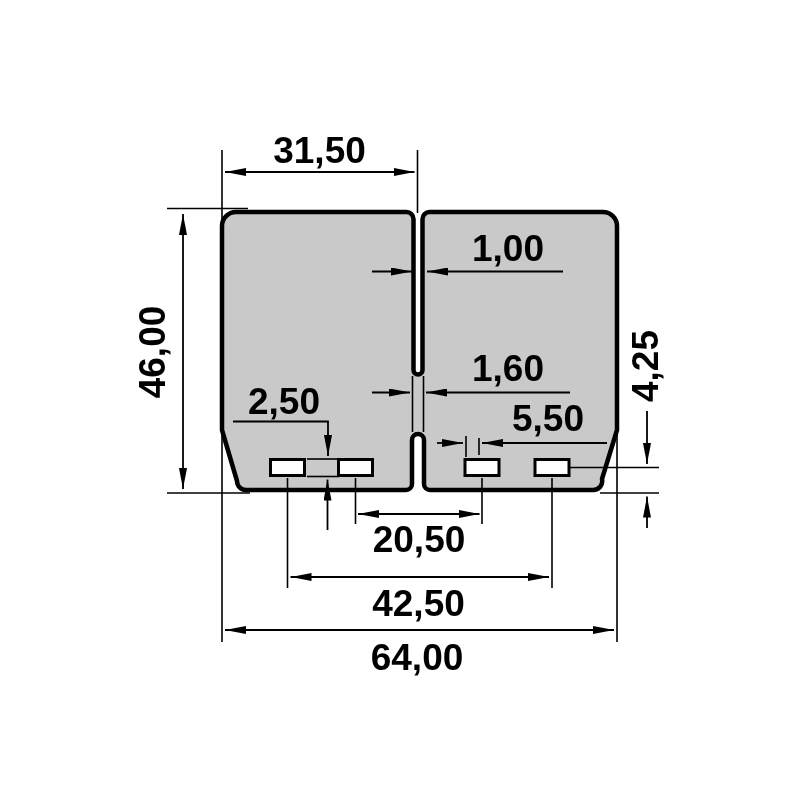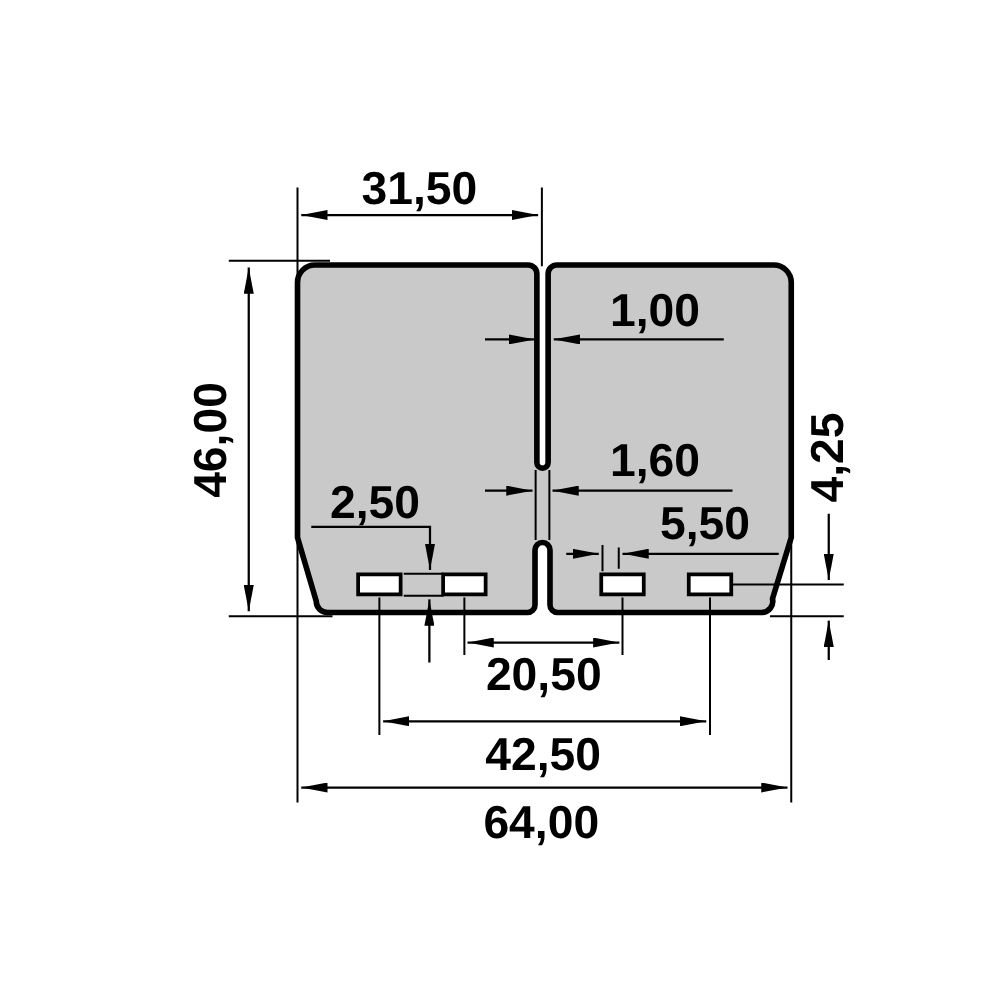--- a/index.html
+++ b/index.html
@@ -1,21 +1,21 @@
 <!DOCTYPE html>
 <html style="--part-fill: #c9c9c9; --line: #000000; --background: #ffffff;"><head>
 <meta charset="utf-8">
 <style>
   :root{
     --part-fill:#c9c9c9;
     --line:#000000;
     --background:#ffffff;
   }
   html,body{margin:0;padding:0;width:800px;height:800px;background:var(--background);overflow:hidden;}
-  .stage{position:relative;width:736px;height:800px;margin-left:16px;}
+  .stage{position:relative;width:736px;height:800px;}
   svg{display:block;}
   .part{fill:var(--part-fill);stroke:var(--line);stroke-width:4.5;stroke-linejoin:round;}
   .slot{fill:var(--background);stroke:var(--line);stroke-width:3;}
   .dim{stroke:var(--line);stroke-width:1.8;fill:none;}
   .ext{stroke:var(--line);stroke-width:1.6;fill:none;}
   .lbl{font:bold 37px "Liberation Sans", sans-serif;fill:var(--line);}
   .arrowhead{fill:var(--line);}
 </style>
 </head>
 <body>

